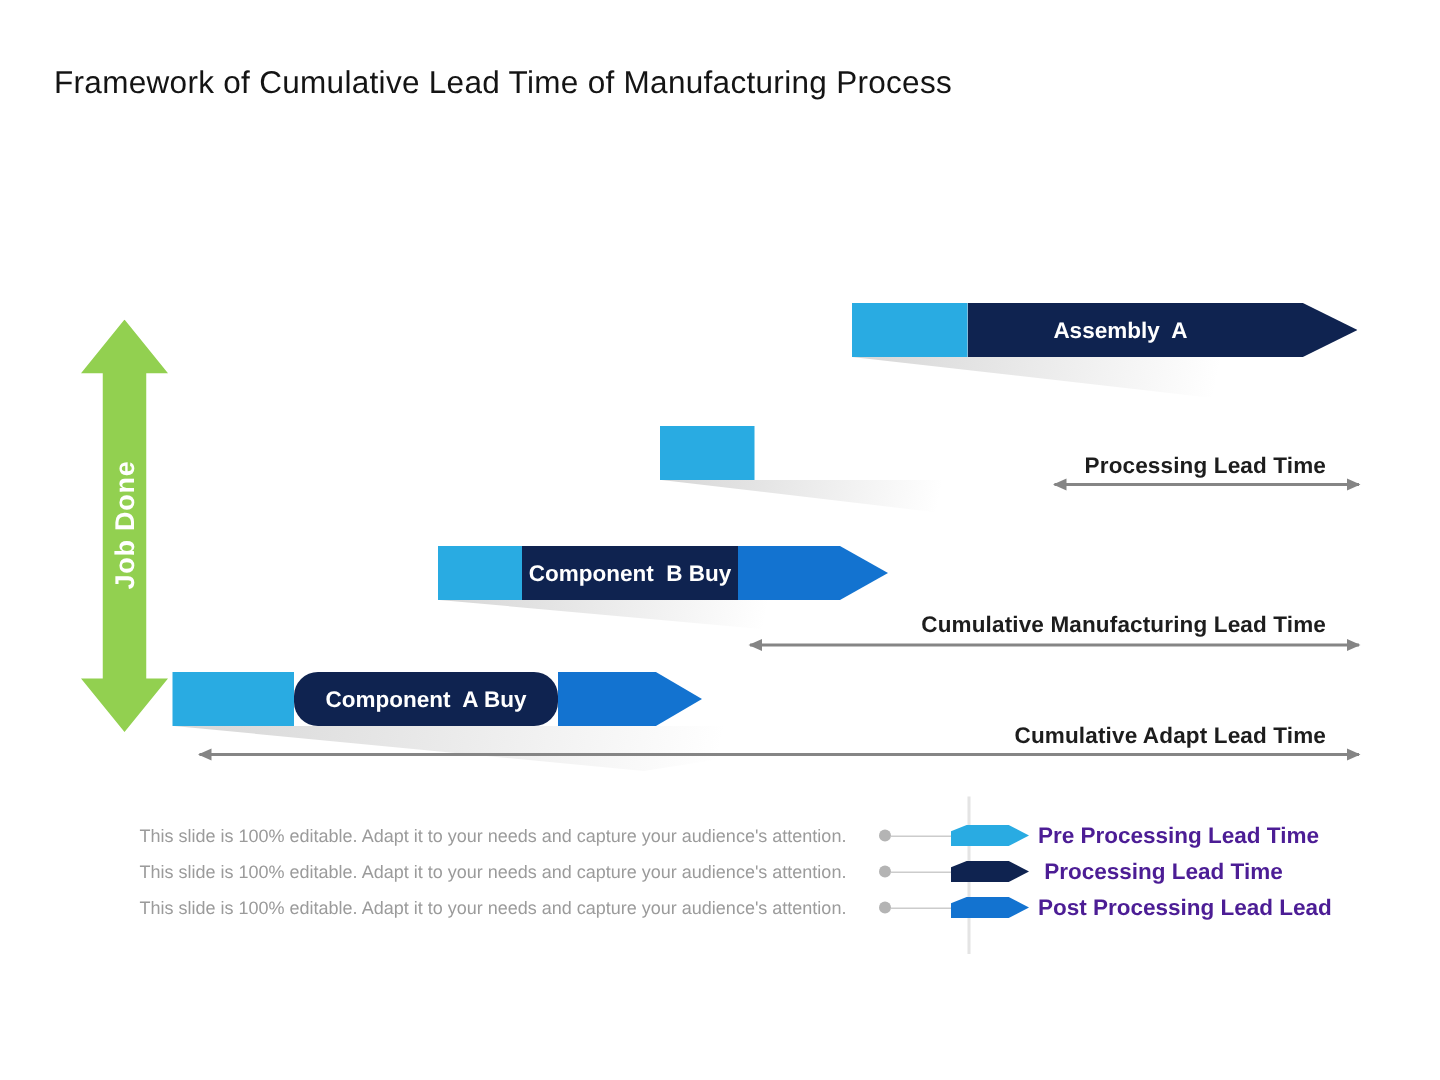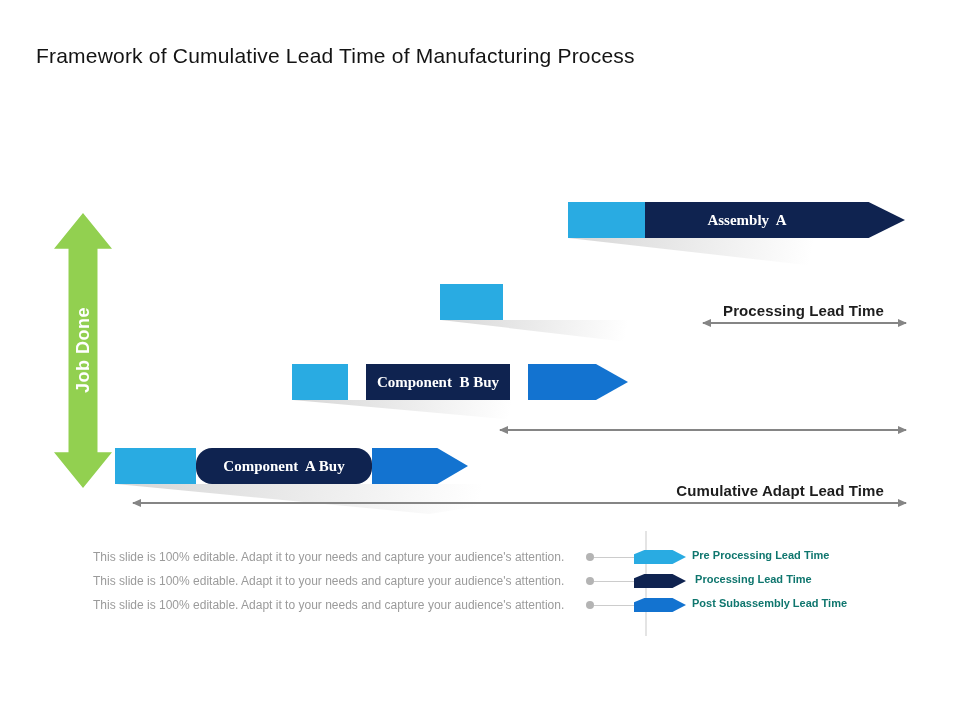--- a/index.html
+++ b/index.html
@@ -24,21 +24,21 @@
   #job-label{
     writing-mode:vertical-rl;transform:rotate(180deg);
     color:#fff;font-weight:bold;font-size:18px;letter-spacing:.5px;
   }
 
   
   .bar{position:absolute;height:36px;display:flex;}
   .seg{height:36px;}
   .body-tip{display:flex;align-items:center;justify-content:center;
     color:#fff;font-weight:bold;font-size:15px;}
-  .bar-label{color:#fff;font-weight:bold;font-size:15px;font-family:Liberation Serif, serif;}
+  .bar-label{color:#fff;font-weight:bold;font-size:15px;}
 
   
   .wedge{position:absolute;
     background:linear-gradient(102deg,rgba(135,135,135,.34) 0%,rgba(255,255,255,0) 72%);
     clip-path:polygon(0 0,100% 0,100% 100%);}
   #wedge-a4{clip-path:polygon(0 0,100% 0,62% 100%);}
 
   
   .dbl{position:absolute;height:2px;background:#858585;}
   .dbl .hd{position:absolute;width:0;height:0;top:-3px;
@@ -49,21 +49,21 @@
   .ann{position:absolute;right:76px;text-align:right;
     font-size:15px;font-weight:bold;color:#1d1d1d;letter-spacing:.1px;}
 
   
   .note{position:absolute;left:93px;font-size:12px;color:#9b9b9b;}
   .dot{position:absolute;width:8px;height:8px;border-radius:50%;background:#b4b4b4;}
   .conn{position:absolute;height:1px;background:#cccccc;}
   #legend-divider{position:absolute;left:645px;top:531px;width:2px;height:105px;background:#e4e4e4;}
   .lg-arrow{position:absolute;width:52px;height:14px;
     clip-path:polygon(20% 0,74% 0,100% 50%,74% 100%,0 100%,0 30%);}
-  .lg-label{position:absolute;left:692px;font-size:11px;font-weight:bold;color:#0f766e;}
+  .lg-label{position:absolute;left:692px;font-size:15px;font-weight:bold;color:#4c1d95;}
 </style>
 </head>
 <body>
 
 <div id="slide">
 
   <div id="title">Framework of Cumulative Lead Time of Manufacturing Process</div>
 
   <div id="job-arrow" style="background-color: rgb(146, 208, 80);">
     <span id="job-label" class="pre">Job Done</span>
@@ -75,21 +75,21 @@
       <span class="bar-label pre">Assembly  A</span>
     </div>
   </div>
   <div class="wedge" style="left:568px;top:238px;width:335px;height:38px;"></div>
 
   <div class="bar" style="left:440px;top:284px;">
     <div class="seg" style="width: 63px; background-color: rgb(41, 171, 226);"></div>
   </div>
   <div class="wedge" style="left:441px;top:320px;width:255px;height:30px;"></div>
 
-  <div class="bar" style="left:292px;top:364px;gap:18px;">
+  <div class="bar" style="left:292px;top:364px;">
     <div class="seg" style="width: 56px; background-color: rgb(41, 171, 226);"></div>
     <div class="seg body-tip" style="width: 144px; background-color: rgb(15, 35, 80);">
       <span class="bar-label pre">Component  B Buy</span>
     </div>
     <div class="seg" style="width: 100px; clip-path: polygon(0px 0px, 68% 0px, 100% 50%, 68% 100%, 0px 100%); background-color: rgb(19, 115, 208);"></div>
   </div>
   <div class="wedge" style="left:293px;top:400px;width:300px;height:27px;"></div>
 
   <div class="bar" style="left:115px;top:448px;">
     <div class="seg" style="width: 81px; background-color: rgb(41, 171, 226);"></div>
@@ -99,20 +99,21 @@
     <div class="seg" style="width: 96px; clip-path: polygon(0px 0px, 68% 0px, 100% 50%, 68% 100%, 0px 100%); background-color: rgb(19, 115, 208);"></div>
   </div>
   <div class="wedge" id="wedge-a4" style="left:116px;top:484px;width:505px;height:30px;"></div>
 
   <div class="ann" style="top:302px;">Processing Lead Time</div>
   <div class="dbl" style="left:703px;top:322px;width:203px;">
     <span class="hd hl"></span>
     <span class="hd hr"></span>
   </div>
 
+  <div class="ann" style="top:408px;">Cumulative Manufacturing Lead Time</div>
   <div class="dbl" style="left:500px;top:429px;width:406px;">
     <span class="hd hl"></span>
     <span class="hd hr"></span>
   </div>
 
   <div class="ann" style="top:482px;">Cumulative Adapt Lead Time</div>
   <div class="dbl" style="left:133px;top:502px;width:773px;">
     <span class="hd hl"></span>
     <span class="hd hr"></span>
   </div>
@@ -128,15 +129,15 @@
   <div class="note" style="top:574px;">This slide is 100% editable. Adapt it to your needs and capture your audience's attention.</div>
   <div class="dot" style="left:586px;top:577px;"></div>
   <div class="conn" style="left:594px;top:581px;width:40px;"></div>
   <div class="lg-arrow" style="left: 634px; top: 574px; background-color: rgb(15, 35, 80);"></div>
   <div class="lg-label pre" style="top:573px;"> Processing Lead Time</div>
 
   <div class="note" style="top:598px;">This slide is 100% editable. Adapt it to your needs and capture your audience's attention.</div>
   <div class="dot" style="left:586px;top:601px;"></div>
   <div class="conn" style="left:594px;top:605px;width:40px;"></div>
   <div class="lg-arrow" style="left: 634px; top: 598px; background-color: rgb(19, 115, 208);"></div>
-  <div class="lg-label pre" style="top:597px;">Post Subassembly Lead Time</div>
+  <div class="lg-label pre" style="top:597px;">Post Processing Lead Lead</div>
 
 </div>
 
 </body></html>

